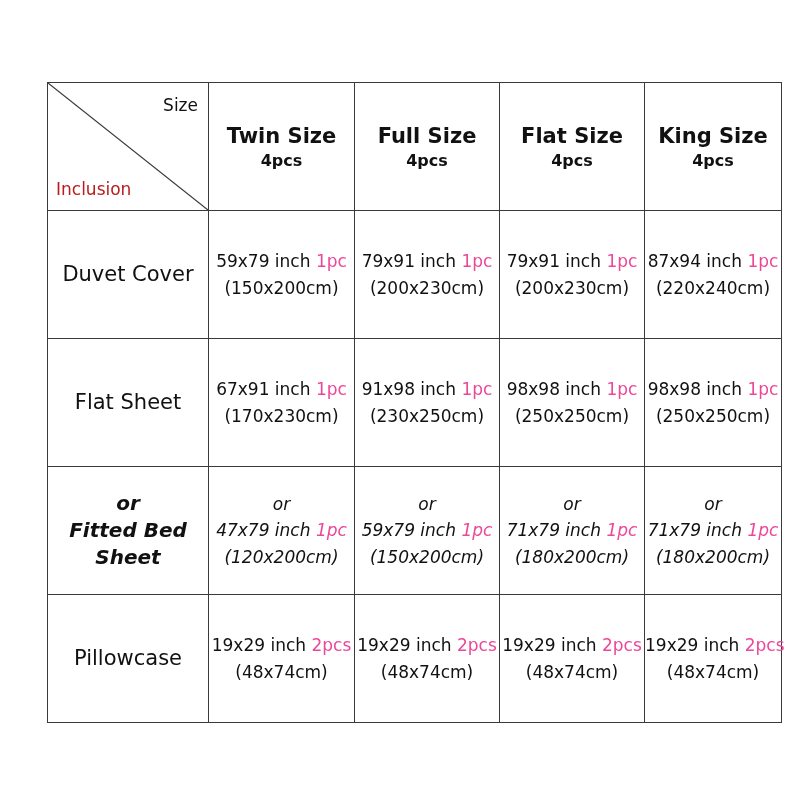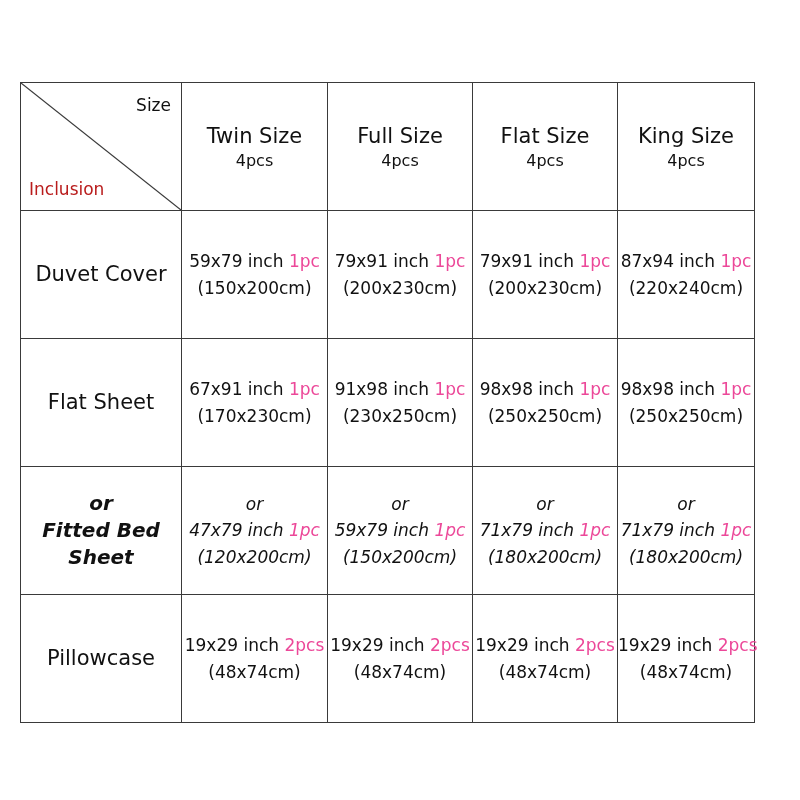--- a/index.html
+++ b/index.html
@@ -11,21 +11,21 @@
     font-family: "DejaVu Sans", sans-serif;
   }
   #page {
     position: relative;
     width: 800px;
     height: 800px;
     background: #ffffff;
   }
   table.size-table {
     position: absolute;
-    left: 20px;
+    left: 47px;
     top: 82px;
     width: 734px;
     height: 641px;
     border-collapse: collapse;
     table-layout: fixed;
   }
   table.size-table td {
     border: 1px solid #3a3a3a;
     text-align: center;
     vertical-align: middle;
@@ -60,21 +60,21 @@
   td.corner-cell .inclusion-word {
     position: absolute;
     left: 8px;
     bottom: 11px;
     font-size: 17px;
     color: #b91c1c;
   }
   td.head-cell {
     font-size: 21px;
     line-height: 1.35;
-    font-weight: normal;
+    font-weight: bold;
   }
   td.head-cell .hl2 { font-size: 16px; display: block; }
 
   
   td.row-label {
     font-size: 21px;
     line-height: 1.35;
   }
   td.row-label.italic {
     font-style: italic;

